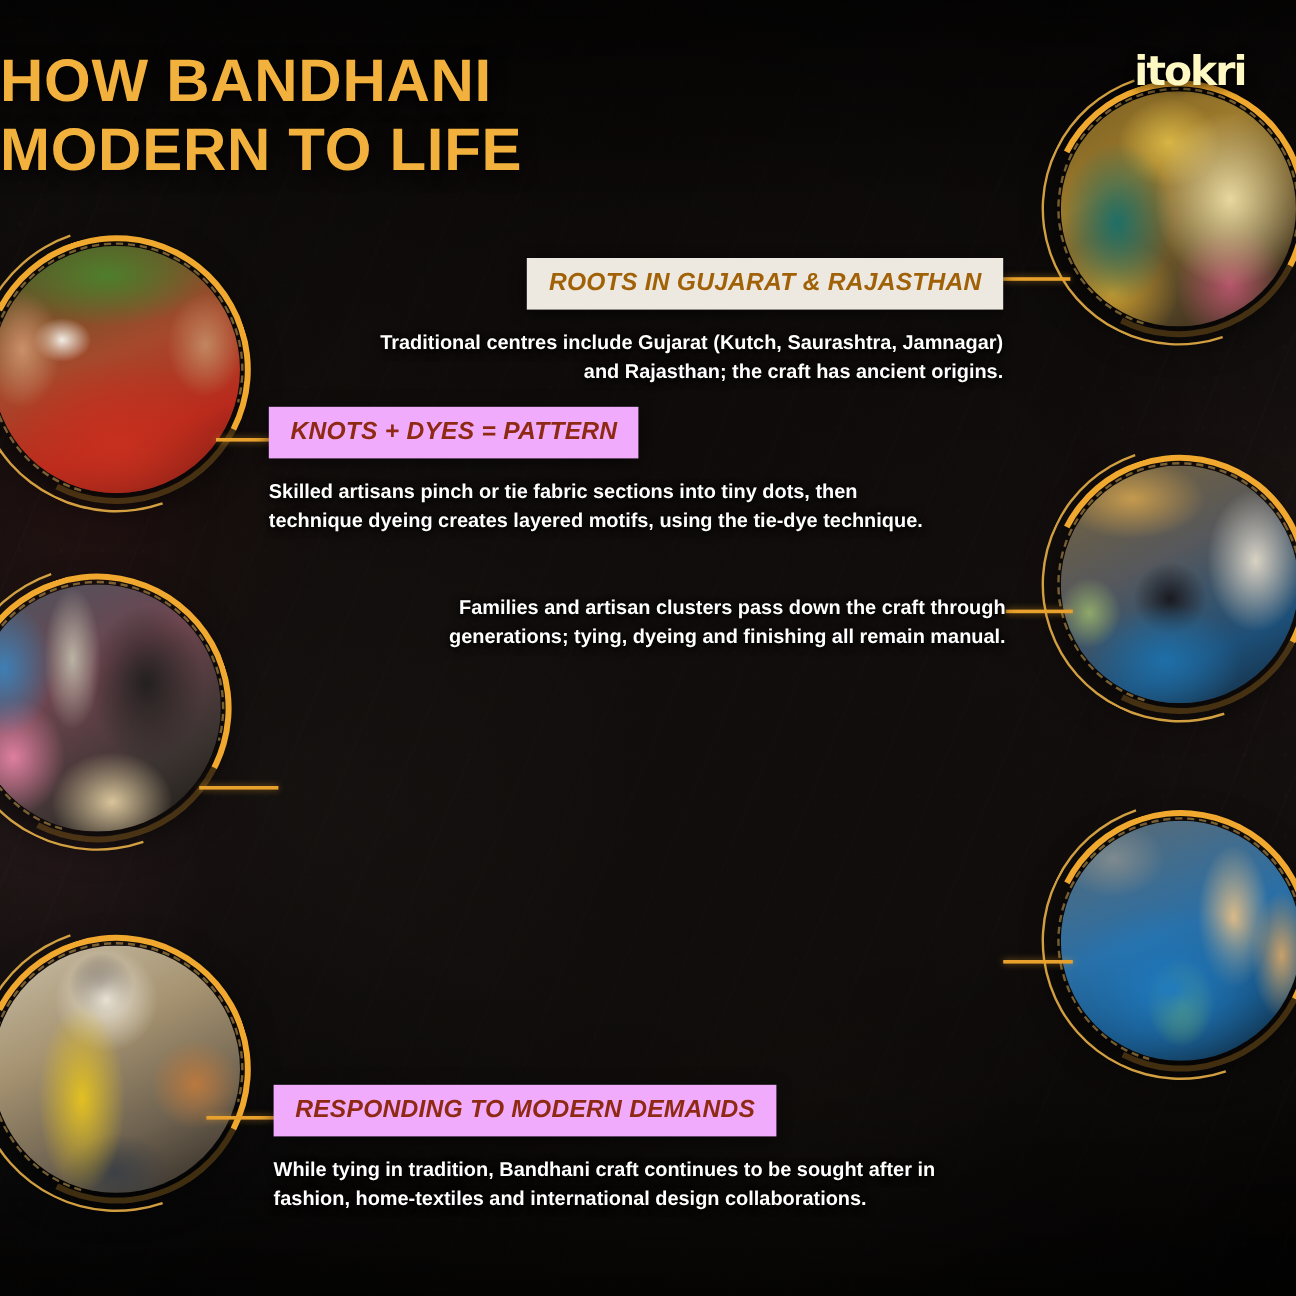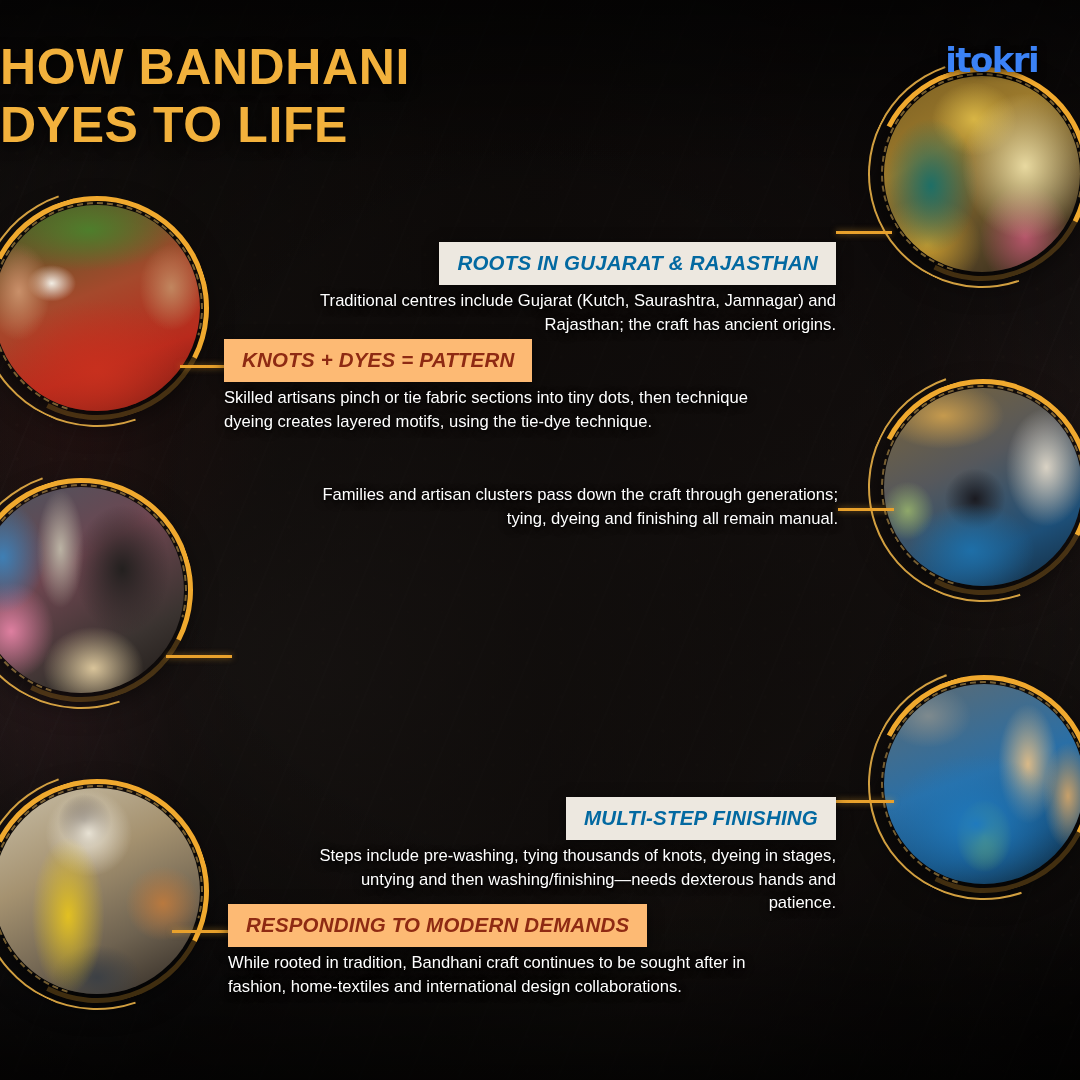--- a/index.html
+++ b/index.html
@@ -77,21 +77,21 @@
     font-size:50px;
     font-weight:900;
     letter-spacing:.6px;
     line-height:1.16;
     text-shadow:0 3px 14px rgba(0,0,0,.85);
   }
 
   .logo{
     position:absolute; top:40px; right:42px; z-index:32;
     font-size:34px; font-weight:900; letter-spacing:-1.6px;
-    color:#3b82f6;
+    color:#fef9c3;
     font-family:"DejaVu Sans", sans-serif;
     text-shadow:0 2px 9px rgba(0,0,0,.9);
   }
 
   
   .photo{
     position:absolute; z-index:14;
     border-radius:50%;
     overflow:visible;
   }
@@ -136,28 +136,28 @@
   .heading{
     display:inline-block;
     padding:9px 18px 10px;
     font-size:20.5px;
     font-weight:900;
     font-style:italic;
     letter-spacing:.2px;
     white-space:nowrap;
     box-shadow:0 3px 12px rgba(0,0,0,.55);
   }
-  .heading.cream{ background:#EDE8E0; color:#0369a1;margin-top:27px; }
-  .heading.amber{ background:#fdba74; color:#8E2A13; }
+  .heading.cream{ background:#EDE8E0; color:#a16207; }
+  .heading.amber{ background:#f0abfc; color:#8E2A13; }
 
   .body{
-    margin-top:4px;
+    margin-top:16px;
     color:#FFFFFF;
     font-size:16.6px;
-    font-weight:400;
+    font-weight:700;
     line-height:1.42;
     text-shadow:0 2px 8px rgba(0,0,0,.92), 0 0 3px rgba(0,0,0,.7);
   }
   .row.right-al .heading,
   .row.right-al .body{ text-align:right; }
   .row.right-al{ text-align:right; }
 
   
   .conn{
     position:absolute;
@@ -178,21 +178,21 @@
   <div class="bg-layer bg-folds"></div>
   <div class="bg-layer bg-scrim"></div>
   <div class="bg-layer bg-vignette"></div>
 
   <div class="logo">
     <span>itokri</span>
   </div>
 
   <div class="title-wrap">
     <div class="title">HOW BANDHANI</div>
-    <div class="title">DYES TO LIFE</div>
+    <div class="title">MODERN TO LIFE</div>
   </div>
 
   <div class="photo" style="left:884px; top:76px; width:196px; height:196px;">
     <div class="disc">
       <div class="scene" style="background:
            radial-gradient(ellipse 52% 60% at 72% 46%, #E8D9A0 0%, rgba(0,0,0,0) 62%),
            radial-gradient(ellipse 36% 52% at 24% 56%, #1E6F66 0%, rgba(0,0,0,0) 66%),
            radial-gradient(ellipse 34% 40% at 72% 82%, #B5556A 0%, rgba(0,0,0,0) 68%),
            radial-gradient(ellipse 40% 34% at 22% 86%, #C79A2E 0%, rgba(0,0,0,0) 70%),
            radial-gradient(ellipse 30% 26% at 46% 22%, #D8B545 0%, rgba(0,0,0,0) 72%),
@@ -293,23 +293,19 @@
   <div class="row" style="left:224px; top:339px; width:560px;">
     <div class="heading amber">KNOTS + DYES = PATTERN</div>
     <div class="body">Skilled artisans pinch or tie fabric sections into tiny dots, then technique dyeing creates layered motifs, using the tie-dye technique.</div>
   </div>
 
   <div class="row right-al" style="left:300px; top:479px; width:538px;">
     <div class="body">Families and artisan clusters pass down the craft through generations; tying, dyeing and finishing all remain manual.</div>
   </div>
 
 
-  <div class="row right-al" style="left:310px; top:770px; width:526px;">
-    <div class="heading cream">MULTI-STEP FINISHING</div>
-    <div class="body">Steps include pre-washing, tying thousands of knots, dyeing in stages, untying and then washing/finishing—needs dexterous hands and patience.</div>
-  </div>
 
   <div class="row" style="left:228px; top:904px; width:560px;">
     <div class="heading amber">RESPONDING TO MODERN DEMANDS</div>
-    <div class="body">While rooted in tradition, Bandhani craft continues to be sought after in fashion, home-textiles and international design collaborations.</div>
+    <div class="body">While tying in tradition, Bandhani craft continues to be sought after in fashion, home-textiles and international design collaborations.</div>
   </div>
 
 </div>
 
 </body></html>

